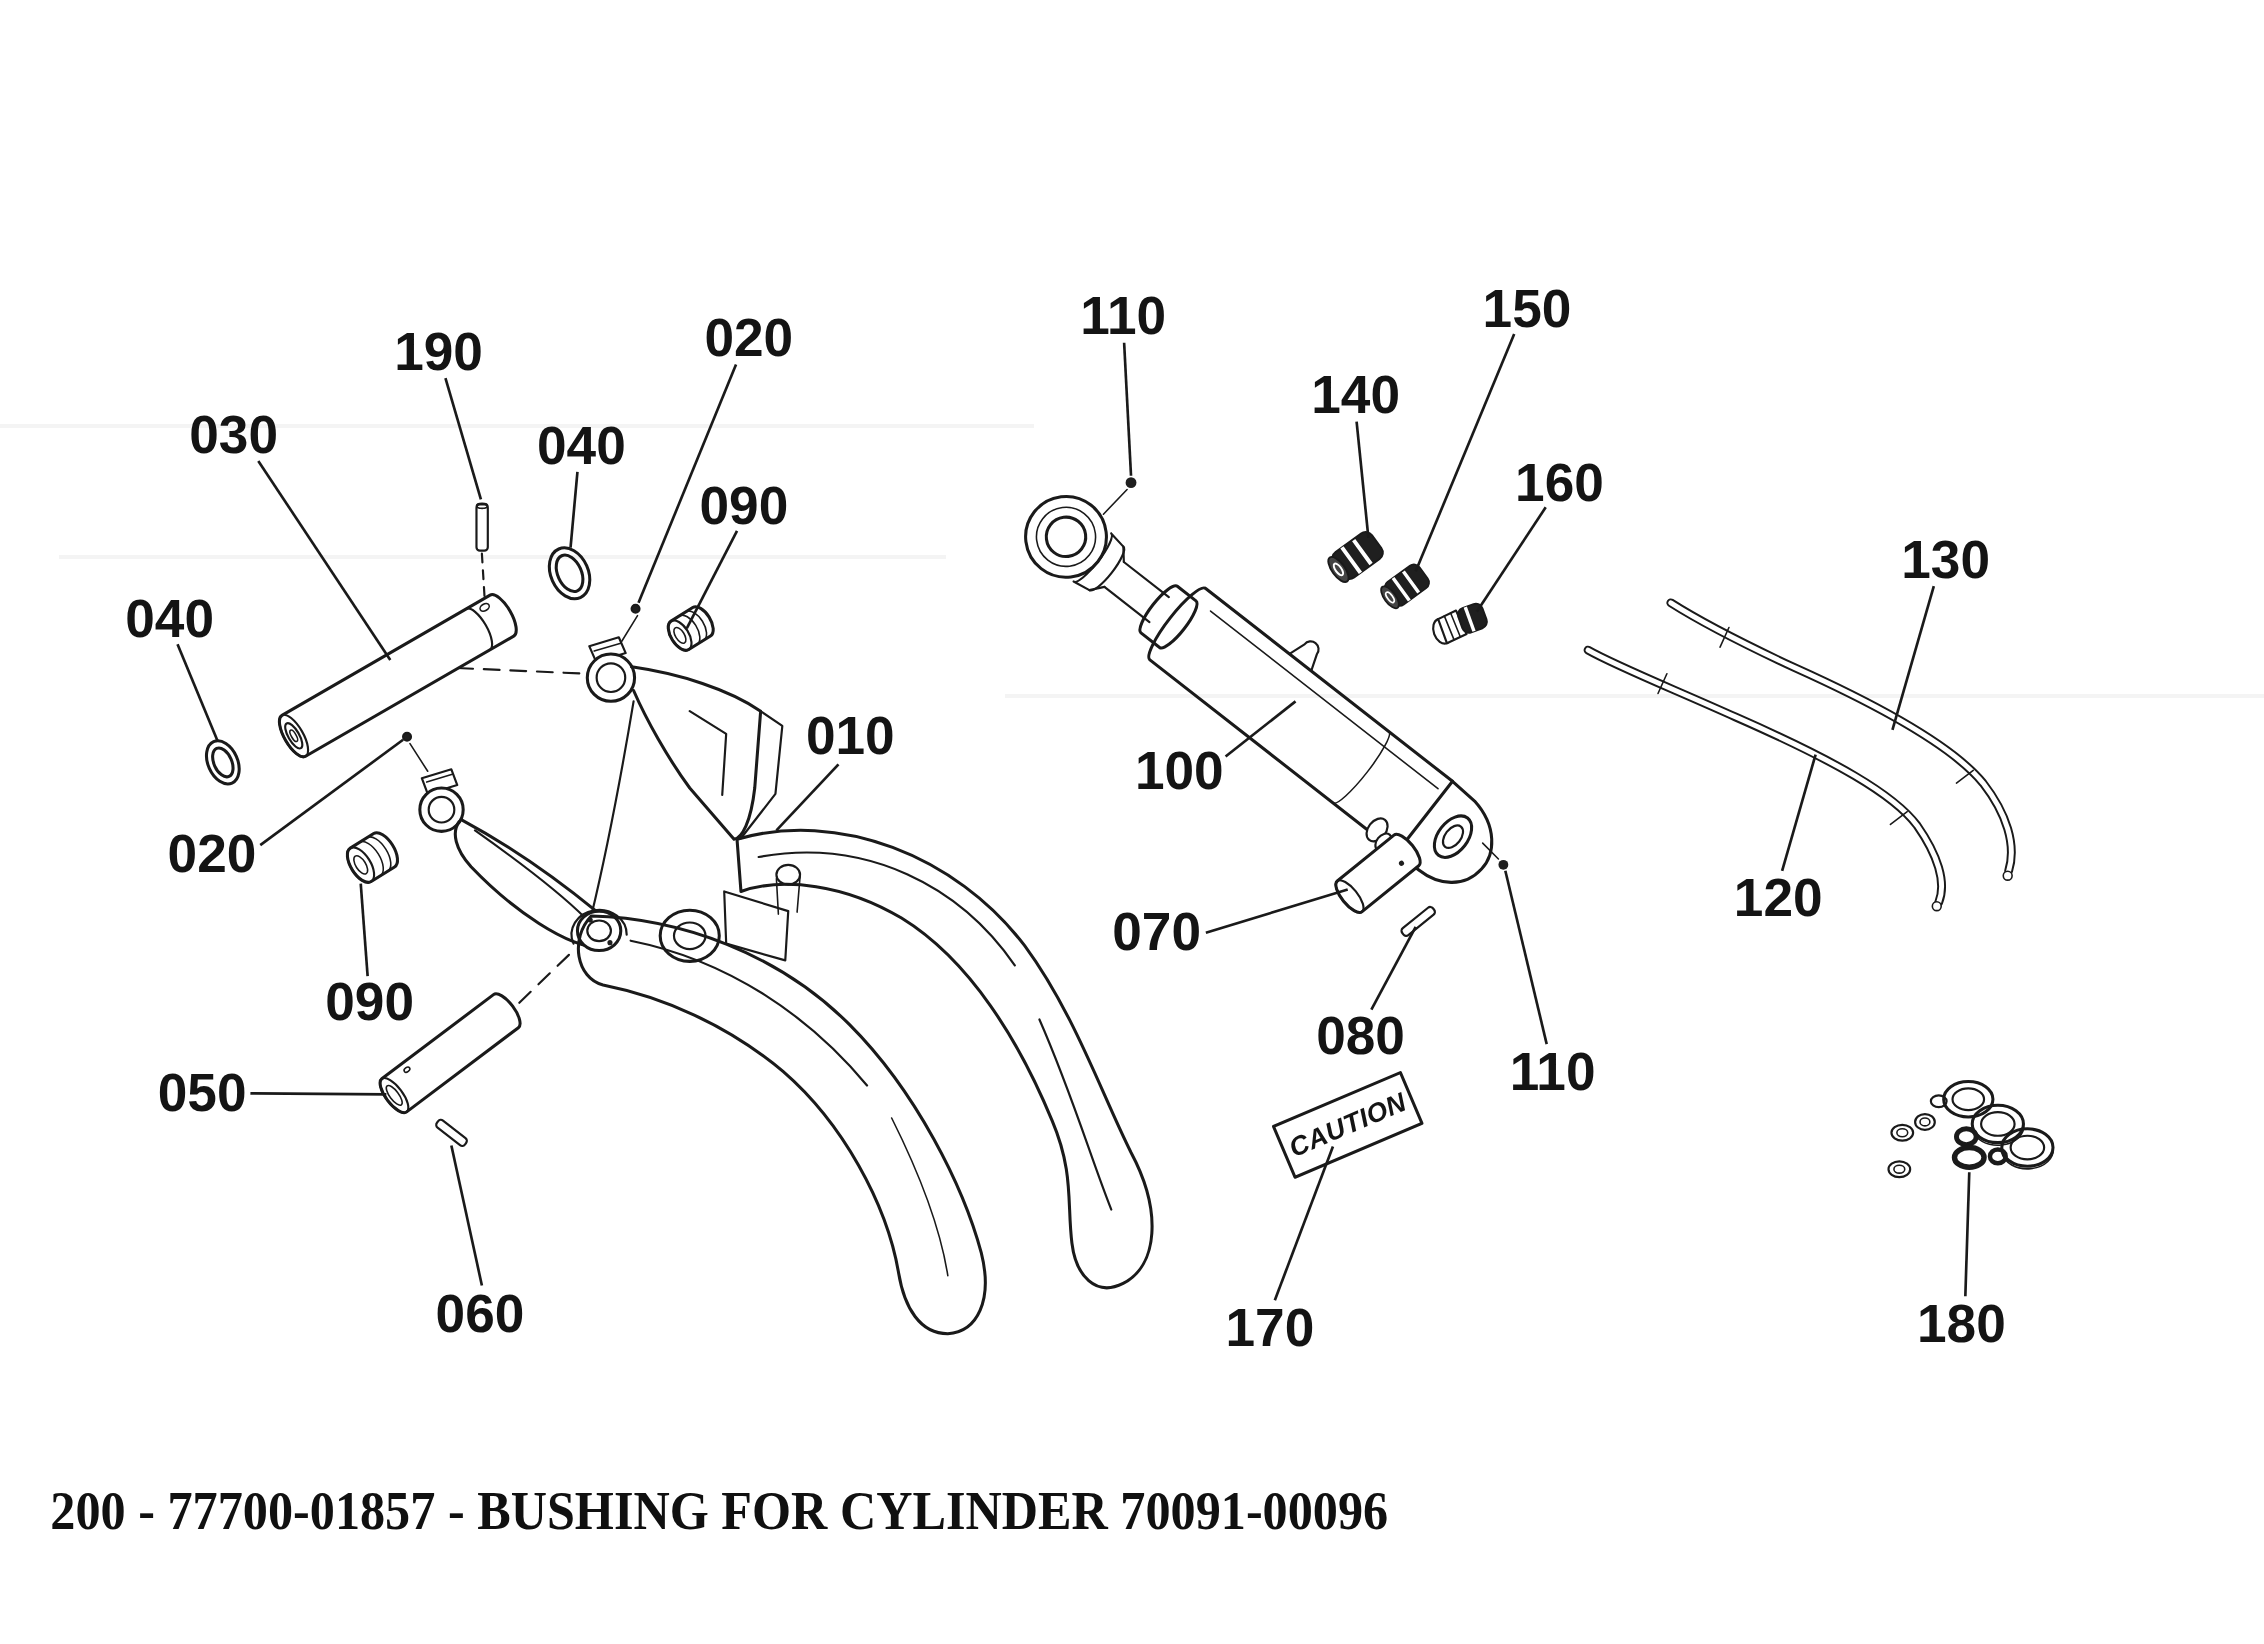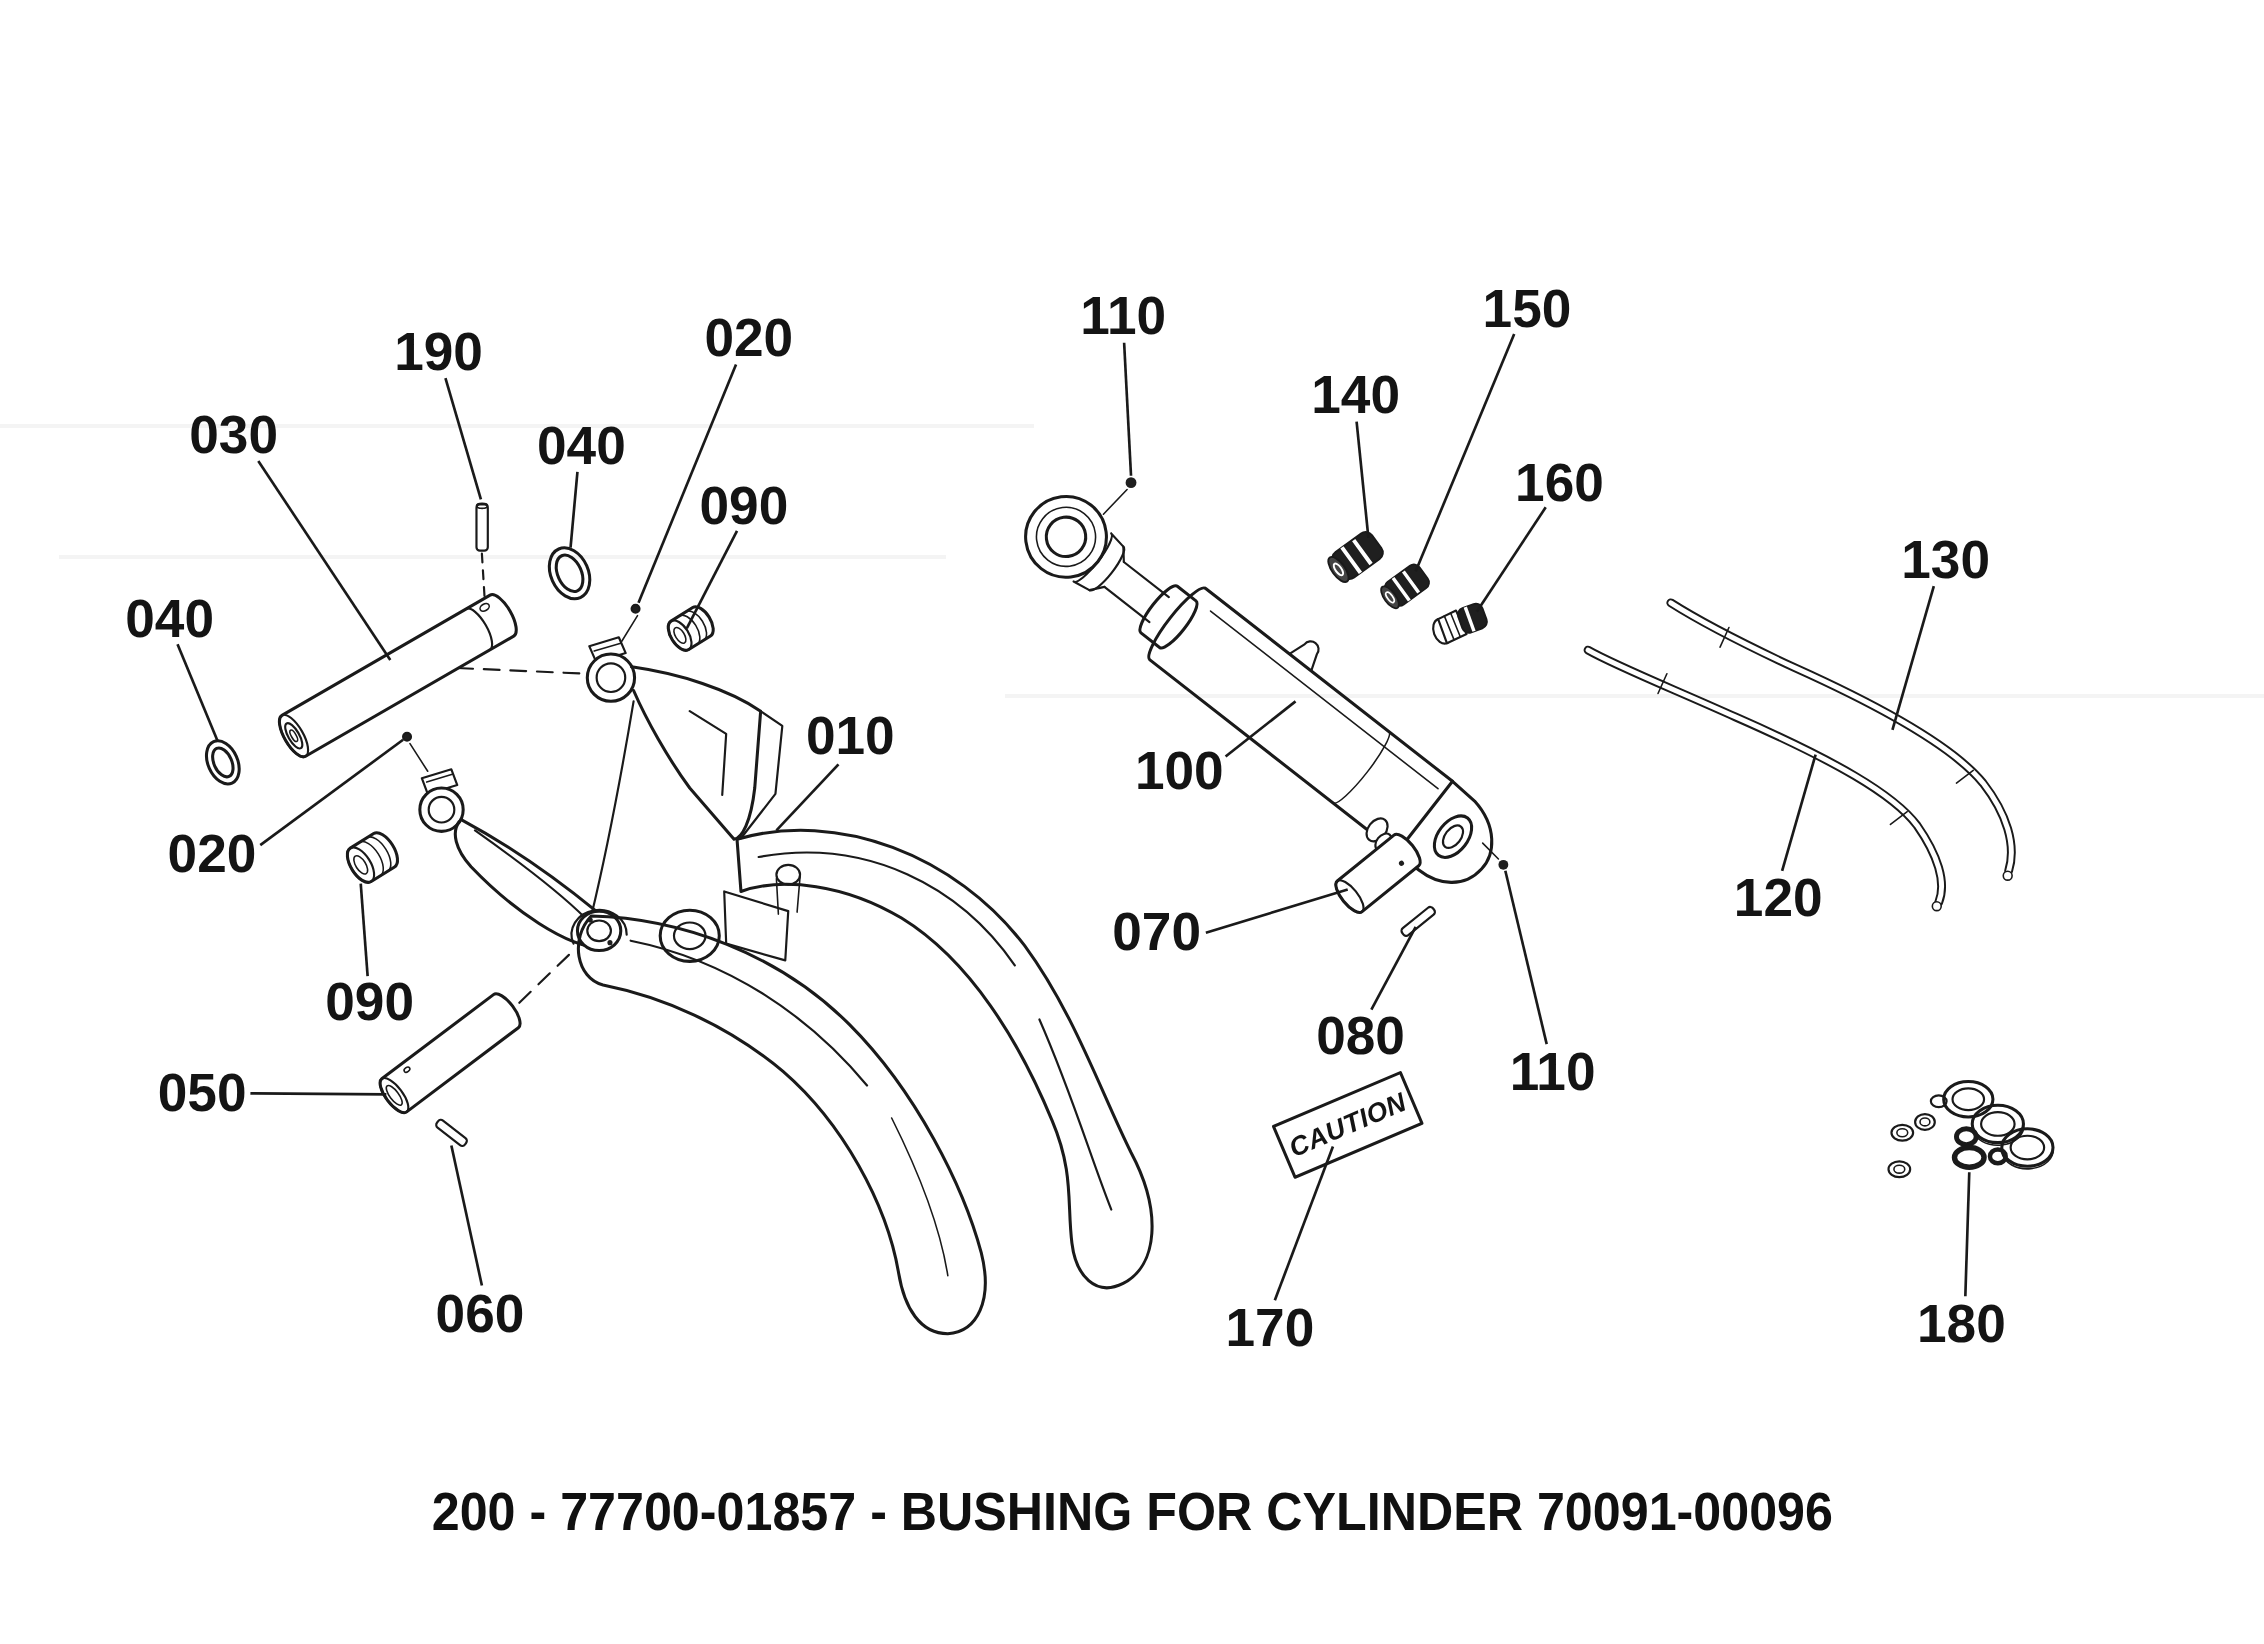--- a/index.html
+++ b/index.html
@@ -1,21 +1,21 @@
 <!DOCTYPE html>
 <html><head>
 <meta charset="utf-8">
 <style>
   html,body{margin:0;padding:0;background:#fff;}
   .stage{position:relative;width:2265px;height:1644px;background:#ffffff;overflow:hidden;
          font-family:"Liberation Sans",sans-serif;}
   .stage svg{position:absolute;left:0;top:0;}
   .streak{position:absolute;height:3.9px;background:#ededed;opacity:.6;}
   .plabel{font-family:"Liberation Sans",sans-serif;font-size:54px;font-weight:bold;fill:#141414;}
-  .caption{position:absolute;left:0;top:1480px;width:100%;text-align:center;}
+  .caption{position:absolute;left:0;top:1480px;width:100%;font-family:Liberation Serif, serif;}
   .caption span{display:inline-block;font-size:54px;font-weight:600;color:#101010;
                 transform:scaleX(.93);letter-spacing:0px;white-space:nowrap;}
   .caution-text{font-family:"Liberation Sans",sans-serif;font-size:27px;font-weight:bold;
                 font-style:italic;fill:#141414;letter-spacing:.5px;}
   
   .s3{stroke:#1a1a1a;stroke-width:3.1;fill:none;stroke-linecap:round;stroke-linejoin:round;}
   .s2{stroke:#1a1a1a;stroke-width:2.2;fill:none;stroke-linecap:round;stroke-linejoin:round;}
   .s1{stroke:#1a1a1a;stroke-width:1.6;fill:none;stroke-linecap:round;stroke-linejoin:round;}
   .fw{fill:#ffffff;}
   .fd{fill:#1f1f1f;}

